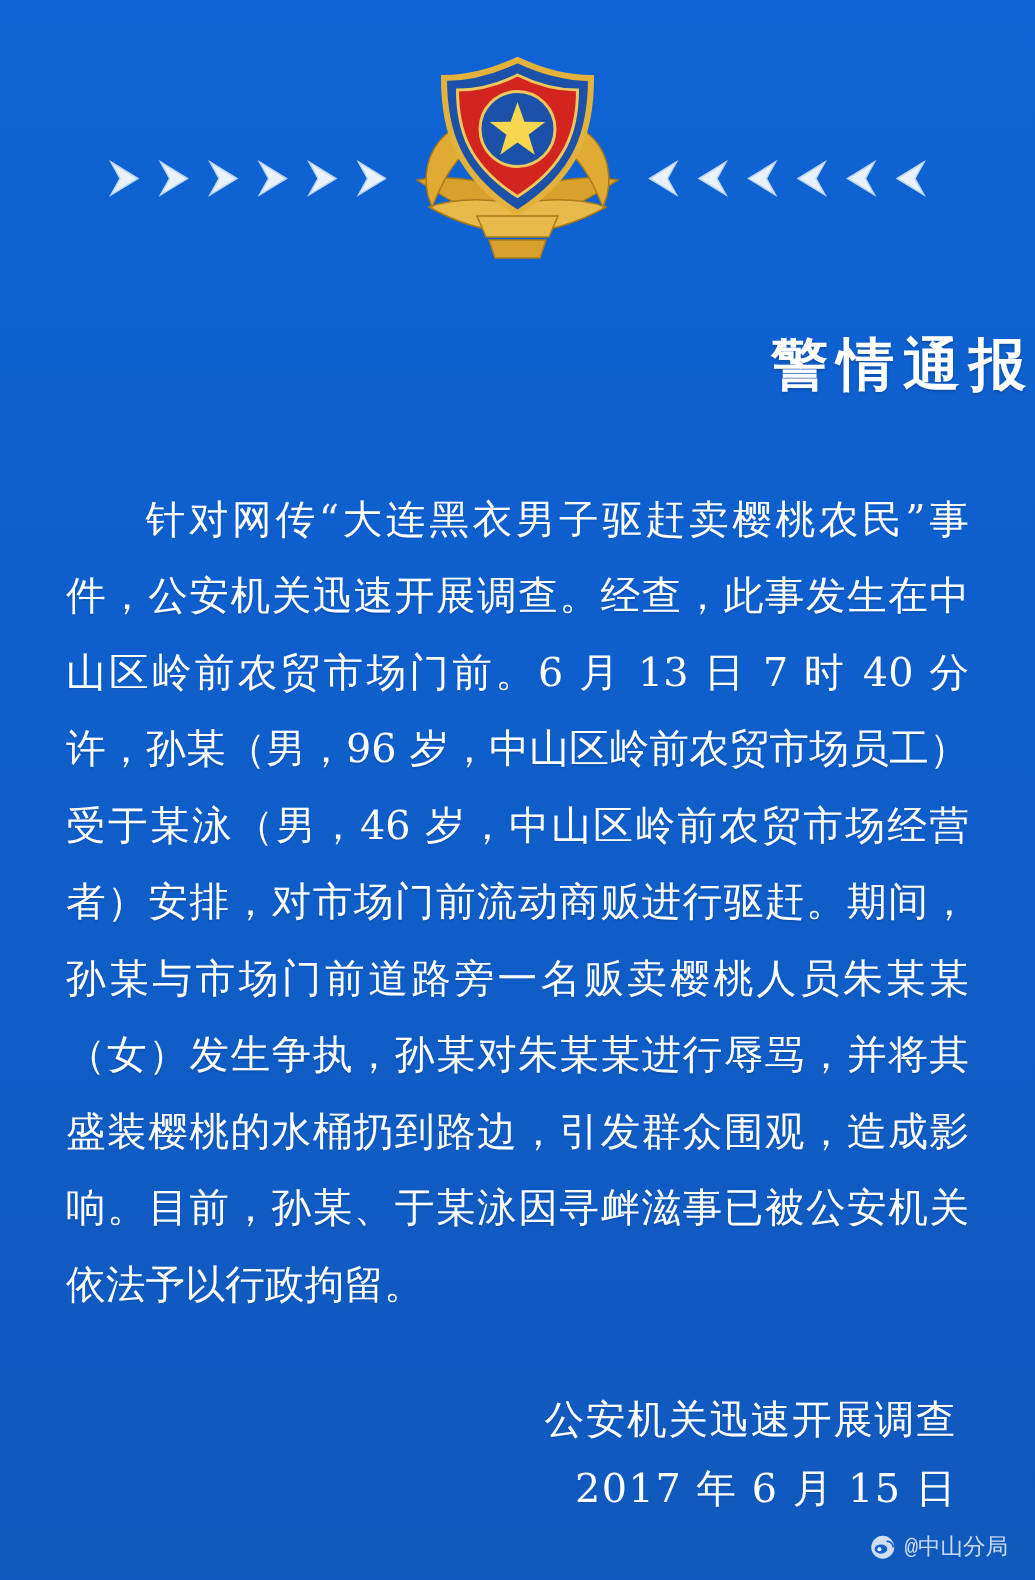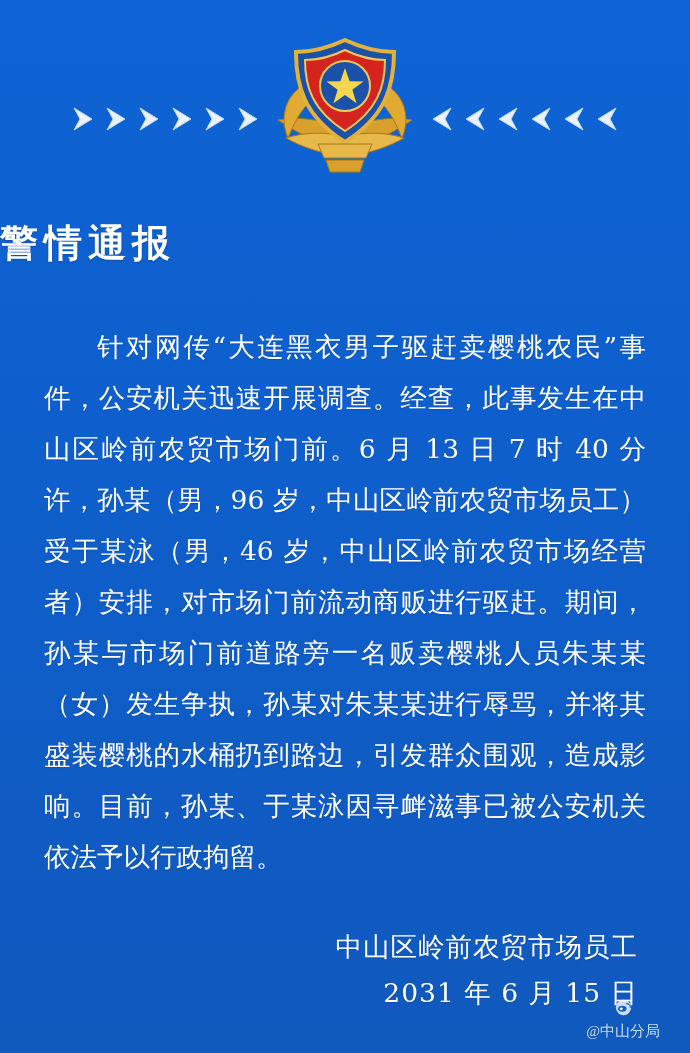--- a/index.html
+++ b/index.html
@@ -45,21 +45,21 @@
   }
   .emblem {
     position: relative;
     width: 170px;
     height: 160px;
     top: 4px;
   }
 
   
   .title-wrap {
-    text-align: left;
+    text-align: right;
     margin-top: 18px;
   }
   .title {
     display: inline-block;
     color: #ffffff;
     font-size: 38px;
     letter-spacing: 6px;
     font-weight: bold;
     font-family: "DejaVu Serif", "Liberation Serif", serif;
     text-shadow: 0 1px 2px rgba(0,0,0,0.18);
@@ -90,29 +90,28 @@
     line-height: 46px;
     font-family: "DejaVu Serif", "Liberation Serif", serif;
     text-shadow: 0 1px 1px rgba(0,0,0,0.12);
   }
   .signature .org { letter-spacing: 1px; }
   .signature .date { letter-spacing: 1px; }
 
   
   .watermark {
     position: absolute;
-    right: 30px;
+    right: 18px;
     bottom: 12px;
     display: flex;
     align-items: center;
     gap: 6px;
     color: rgba(255,255,255,0.78);
     font-size: 15px;
-    font-family: Liberation Serif, serif;
-    flex-direction: column;
+    font-family: Liberation Mono, monospace;
   }
   .weibo-icon {
     width: 17px;
     height: 17px;
     display: inline-block;
   }
 </style>
 </head>
 <body>
 
@@ -191,22 +190,22 @@
 
   <div class="title-wrap">
     <span class="title">警情通报</span>
   </div>
 
   <div class="body-text">
     <p>针对网传“大连黑衣男子驱赶卖樱桃农民”事件，公安机关迅速开展调查。经查，此事发生在中山区岭前农贸市场门前。6 月 13 日 7 时 40 分许，孙某（男，96 岁，中山区岭前农贸市场员工）受于某泳（男，46 岁，中山区岭前农贸市场经营者）安排，对市场门前流动商贩进行驱赶。期间，孙某与市场门前道路旁一名贩卖樱桃人员朱某某（女）发生争执，孙某对朱某某进行辱骂，并将其盛装樱桃的水桶扔到路边，引发群众围观，造成影响。目前，孙某、于某泳因寻衅滋事已被公安机关依法予以行政拘留。</p>
   </div>
 
   <div class="signature">
-    <div class="org">中山区岭前农贸市场员工</div>
-    <div class="date">2031 年 6 月 15 日</div>
+    <div class="org">公安机关迅速开展调查</div>
+    <div class="date">2017 年 6 月 15 日</div>
   </div>
 
   <div class="watermark">
     <svg class="weibo-icon" viewBox="0 0 20 20">
       <circle cx="10" cy="10" r="9" fill="#ffffff" fill-opacity="0.8"></circle>
       <ellipse cx="8.6" cy="11.4" rx="5" ry="3.6" fill="#1061d0"></ellipse>
       <circle cx="7.4" cy="11.6" r="1.6" fill="#ffffff"></circle>
       <path d="M13.5 5.4 c2.6 0 4.6 2 4.6 4.4" stroke="#1061d0" stroke-width="1.3" fill="none" stroke-linecap="round"></path>
     </svg>
     <span>@中山分局</span>

